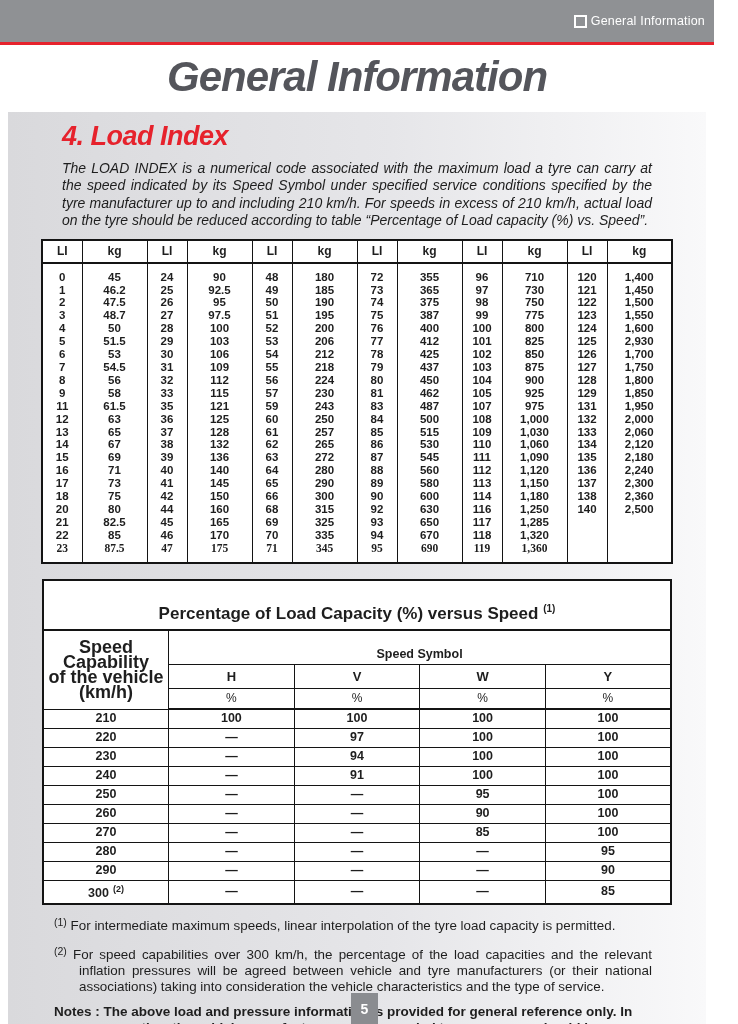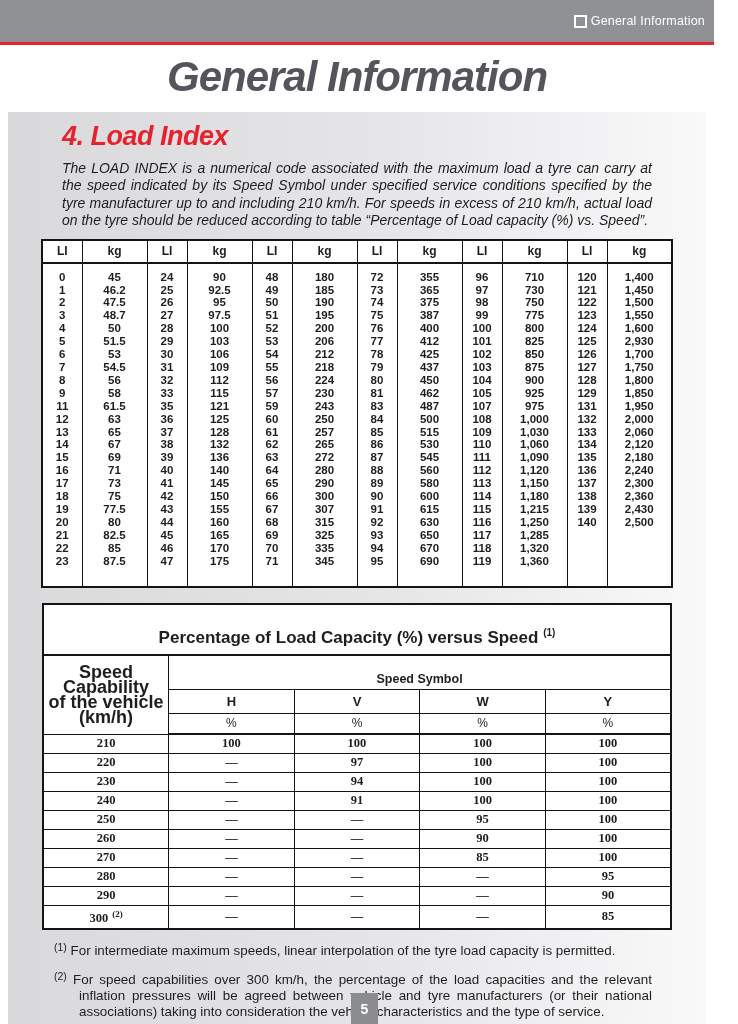--- a/index.html
+++ b/index.html
@@ -52,36 +52,36 @@
     width: 630px; margin: 9px auto 0; table-layout: fixed;
     border: 2.5px solid #141414;
   }
   .li-table th, .li-table td { border-left: 1.5px solid #141414; text-align: center; }
   .li-table thead th {
     font-size: 12px; font-weight: bold; padding: 3px 12px 4px;
     border-bottom: 2px solid #141414;
   }
   .li-table tbody td { font-size: 11.5px; font-weight: bold; line-height: 12.9px; padding: 0; }
   .li-table tbody tr:first-child td { padding-top: 7px; }
-  .li-table tbody tr:last-child td { padding-bottom: 19px; }
+  .li-table tbody tr:last-child td { padding-bottom: 7px; font-family: Liberation Serif, serif; }
   
   .speed-table {
     width: 630px; margin: 15px auto 0; table-layout: fixed;
     border: 2.5px solid #141414;
   }
   .speed-table th, .speed-table td {
     border: 1.5px solid #141414; text-align: center; vertical-align: middle;
   }
   .sp-title { font-size: 17px; font-weight: bold; padding: 22px 0 6px; border-bottom-width: 2px !important; }
   .sp-title sup { font-size: 10px; font-weight: bold; }
   .sp-left  { font-size: 18px; font-weight: bold; line-height: 15px; }
   .sp-group { font-size: 12.5px; font-weight: bold; padding: 16px 0 3px; }
   .sp-symbol{ font-size: 13px; font-weight: bold; padding: 4px 0; }
   .sp-unit  { font-size: 12px; font-weight: normal; padding: 2px 0 3px; border-bottom-width: 2px !important; }
-  .speed-table tbody td { font-size: 12.5px; font-weight: bold; padding: 2px 12px 3px; line-height: 13px; font-family: Liberation Serif, serif; }
+  .speed-table tbody td { font-size: 12.5px; font-weight: bold; padding: 2px 12px 3px; line-height: 13px; }
   .speed-table tbody sup { font-size: 9px; margin-left: 4px; }
   
   .footnote {
     margin: 9px 54px 0 46px; padding-left: 25px; text-indent: -25px;
     font-size: 13.4px; line-height: 16.3px; text-align: justify;
   }
   .fn-marker { font-size: 10.5px; vertical-align: 3.5px; }
   .notes {
     margin: 8px 50px 0 46px; padding-left: 59px; text-indent: -59px;
     font-size: 13.5px; line-height: 16.5px; font-weight: bold;
@@ -392,34 +392,20 @@
             <td>66</td>
             <td>300</td>
             <td>90</td>
             <td>600</td>
             <td>114</td>
             <td>1,180</td>
             <td>138</td>
             <td>2,360</td>
           </tr>
           <tr>
-            <td>19</td>
-            <td>77.5</td>
-            <td>43</td>
-            <td>155</td>
-            <td>67</td>
-            <td>307</td>
-            <td>91</td>
-            <td>615</td>
-            <td>115</td>
-            <td>1,215</td>
-            <td>139</td>
-            <td>2,430</td>
-          </tr>
-          <tr>
             <td>20</td>
             <td>80</td>
             <td>44</td>
             <td>160</td>
             <td>68</td>
             <td>315</td>
             <td>92</td>
             <td>630</td>
             <td>116</td>
             <td>1,250</td>

